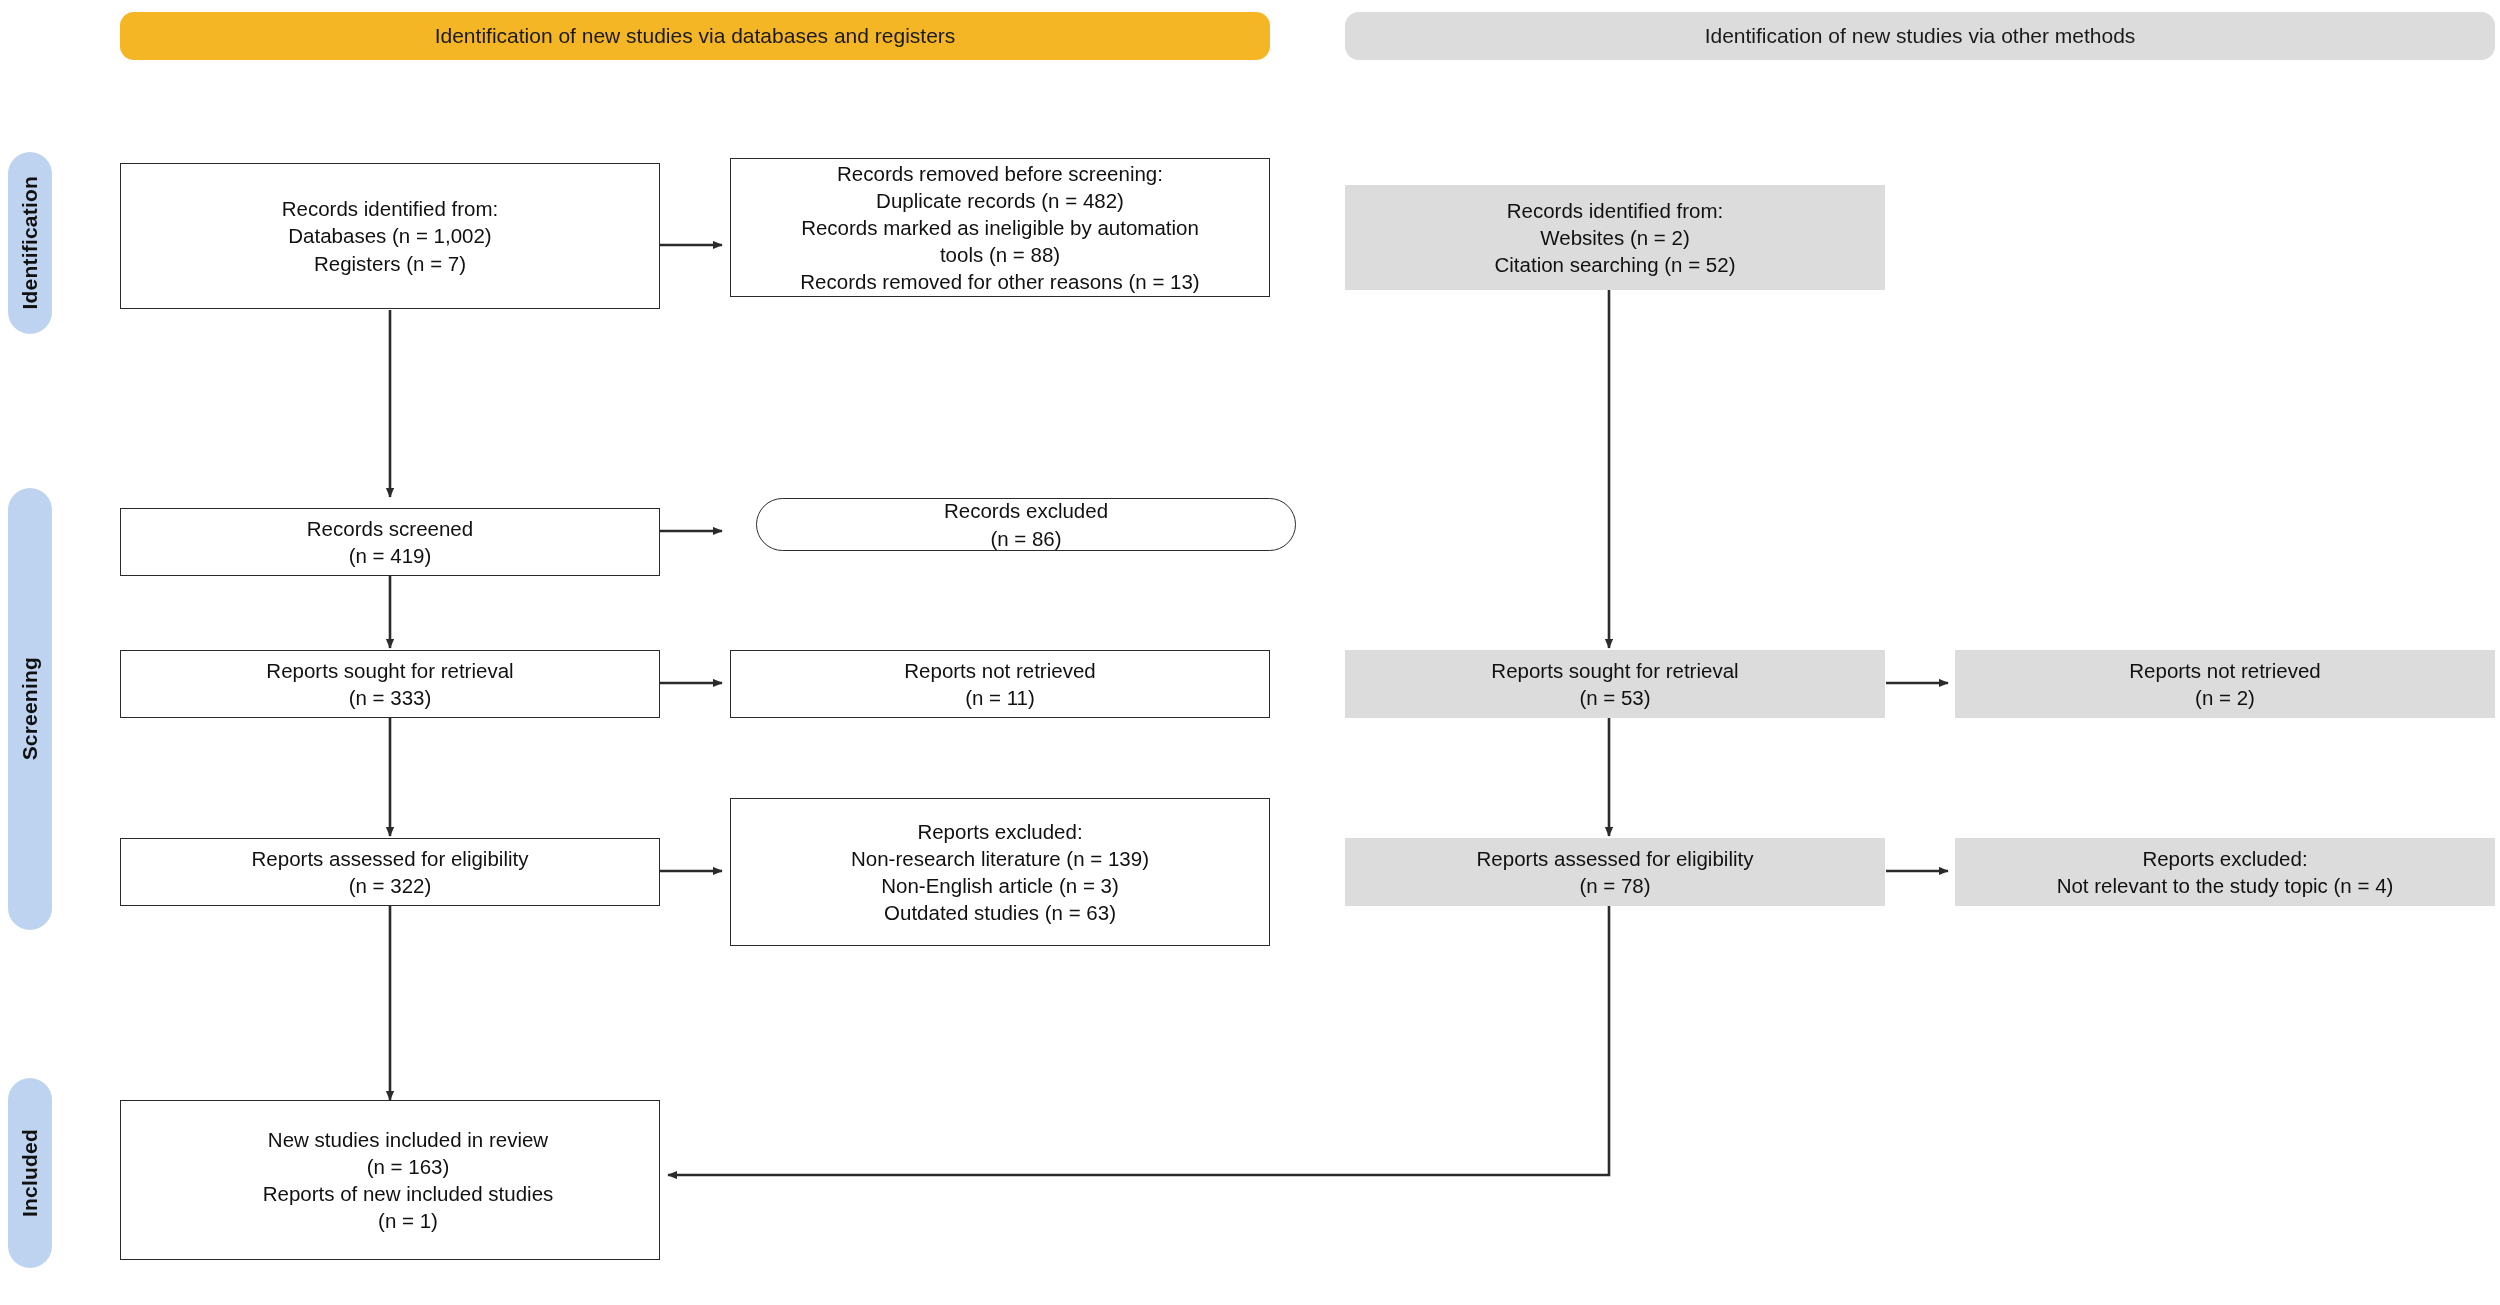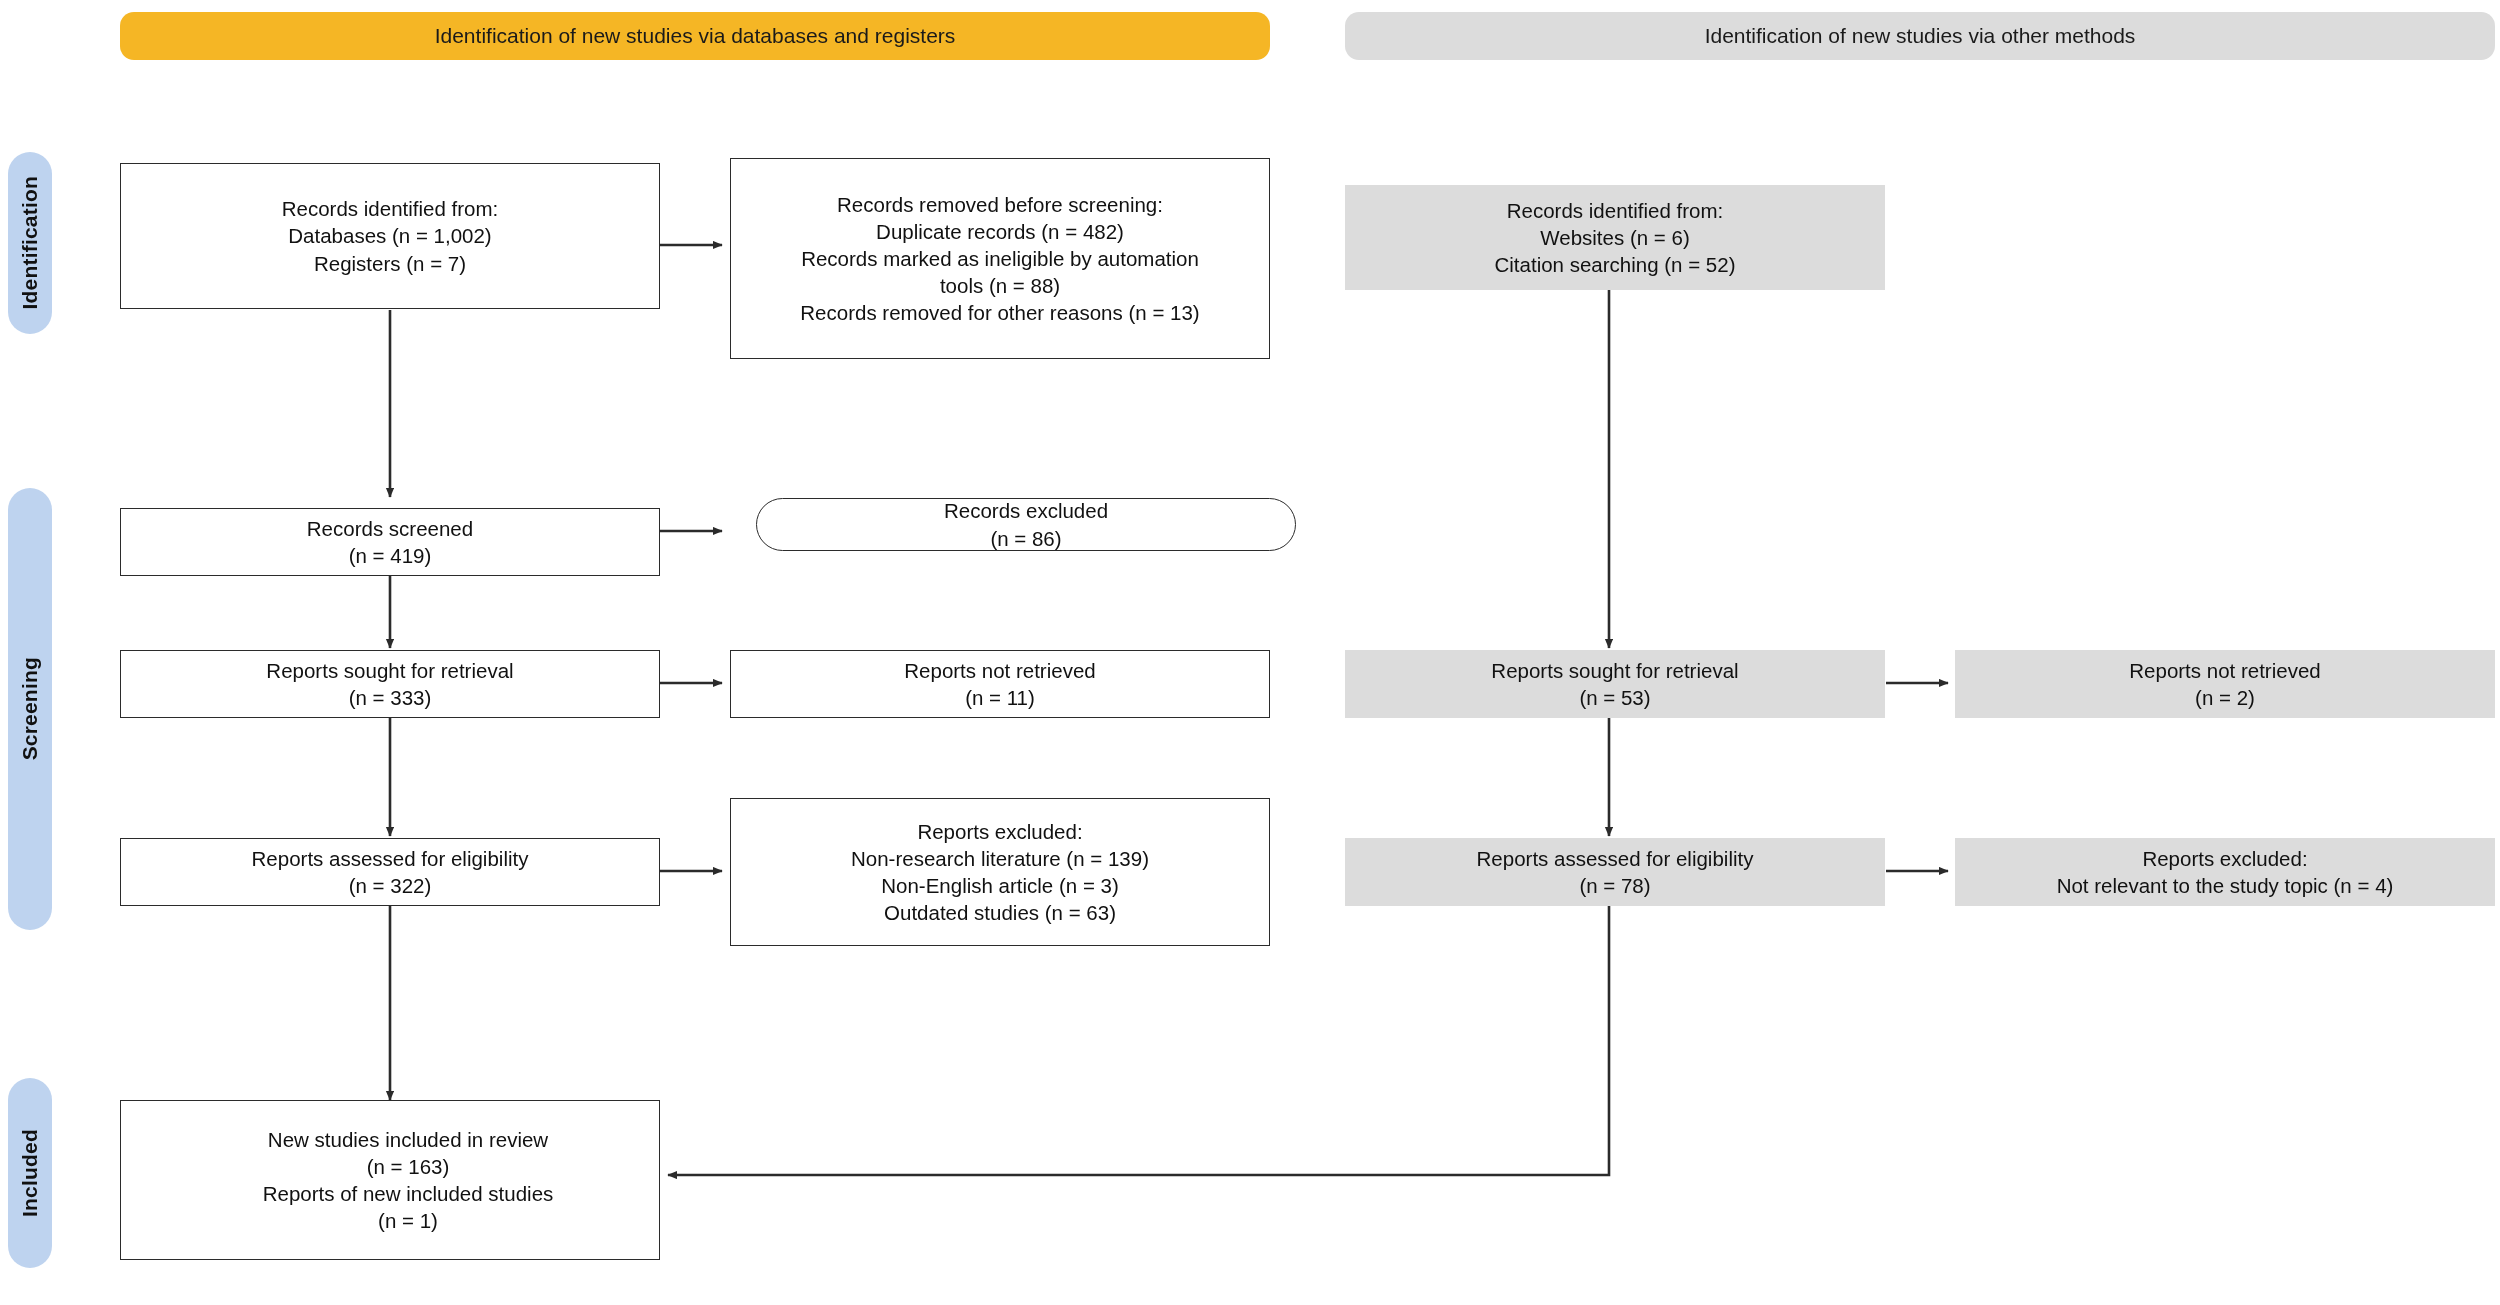--- a/index.html
+++ b/index.html
@@ -109,21 +109,21 @@
   <div class="stage" style="left:8px;top:1078px;width:44px;height:190px;">
     <span>Included</span>
   </div>
 
   <div class="box white" style="left:120px;top:163px;width:540px;height:146px;">
     <span class="ln">Records identified from:</span>
     <span class="ln">Databases (n = 1,002)</span>
     <span class="ln">Registers (n = 7)</span>
   </div>
 
-  <div class="box white" style="left:730px;top:158px;width:540px;height:201px;">
+  <div class="box white" style="left:730px;top:158px;width:540px;height:139px;">
     <span class="ln">Records removed before screening:</span>
     <span class="ln">Duplicate records (n = 482)</span>
     <span class="ln">Records marked as ineligible by automation</span>
     <span class="ln">tools (n = 88)</span>
     <span class="ln">Records removed for other reasons (n = 13)</span>
   </div>
 
   <div class="box white" style="left:120px;top:498px;width:540px;height:68px;margin-top:10px;">
     <span class="ln">Records screened</span>
     <span class="ln">(n = 419)</span>
@@ -158,21 +158,21 @@
 
   <div class="box white" style="left:120px;top:1100px;width:540px;height:160px;padding-left:46px;">
     <span class="ln">New studies included in review</span>
     <span class="ln">(n = 163)</span>
     <span class="ln">Reports of new included studies</span>
     <span class="ln">(n = 1)</span>
   </div>
 
   <div class="box grey" style="left:1345px;top:185px;width:540px;height:105px;">
     <span class="ln">Records identified from:</span>
-    <span class="ln">Websites (n = 6)</span>
+    <span class="ln">Websites (n = 2)</span>
     <span class="ln">Citation searching (n = 52)</span>
   </div>
 
   <div class="box grey" style="left:1345px;top:650px;width:540px;height:68px;">
     <span class="ln">Reports sought for retrieval</span>
     <span class="ln">(n = 53)</span>
   </div>
 
   <div class="box grey" style="left:1955px;top:650px;width:540px;height:68px;">
     <span class="ln">Reports not retrieved</span>

